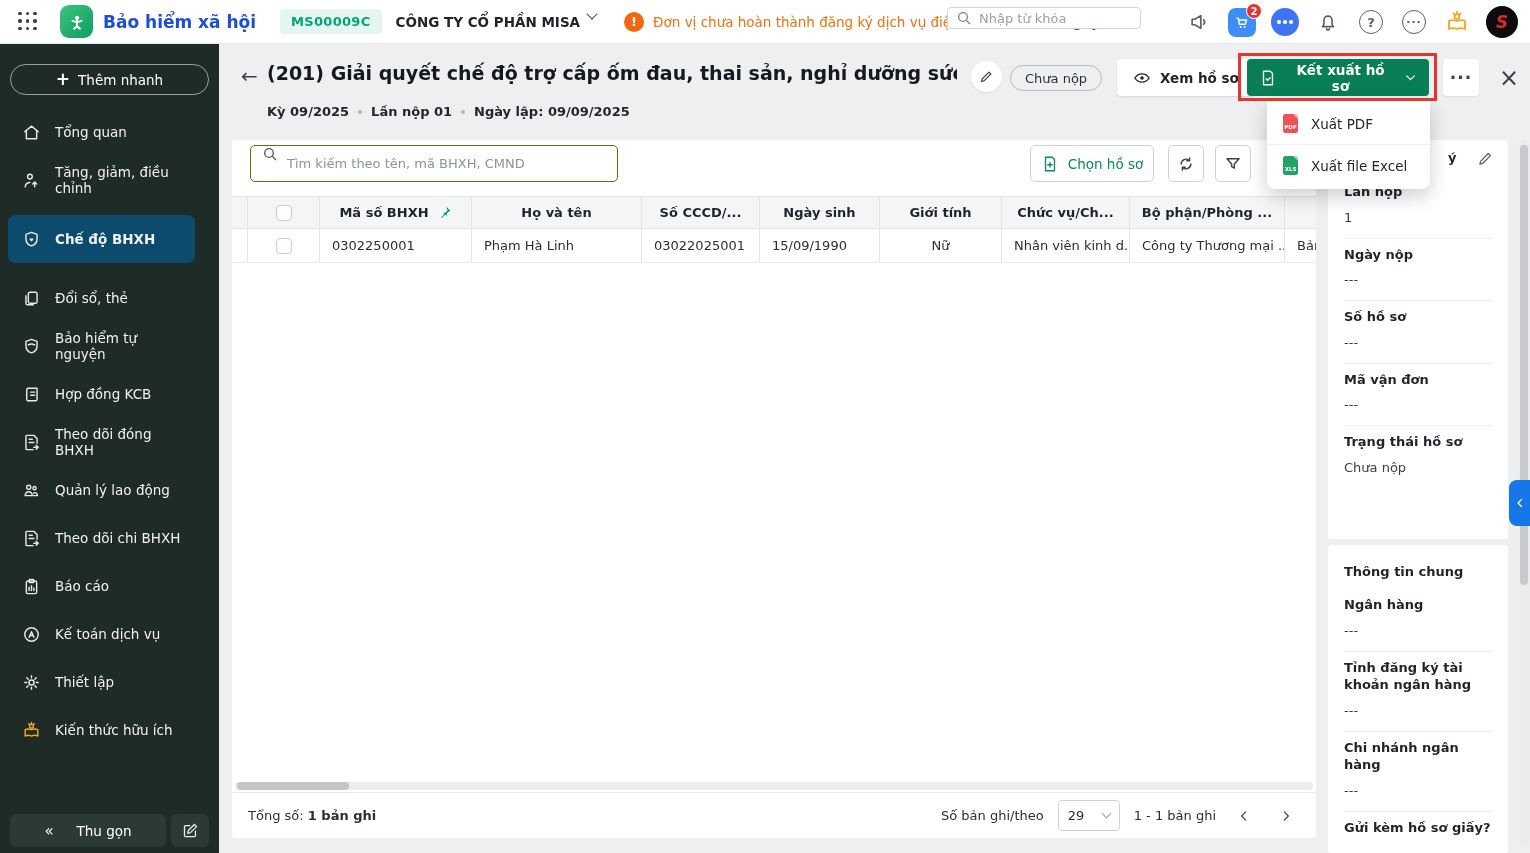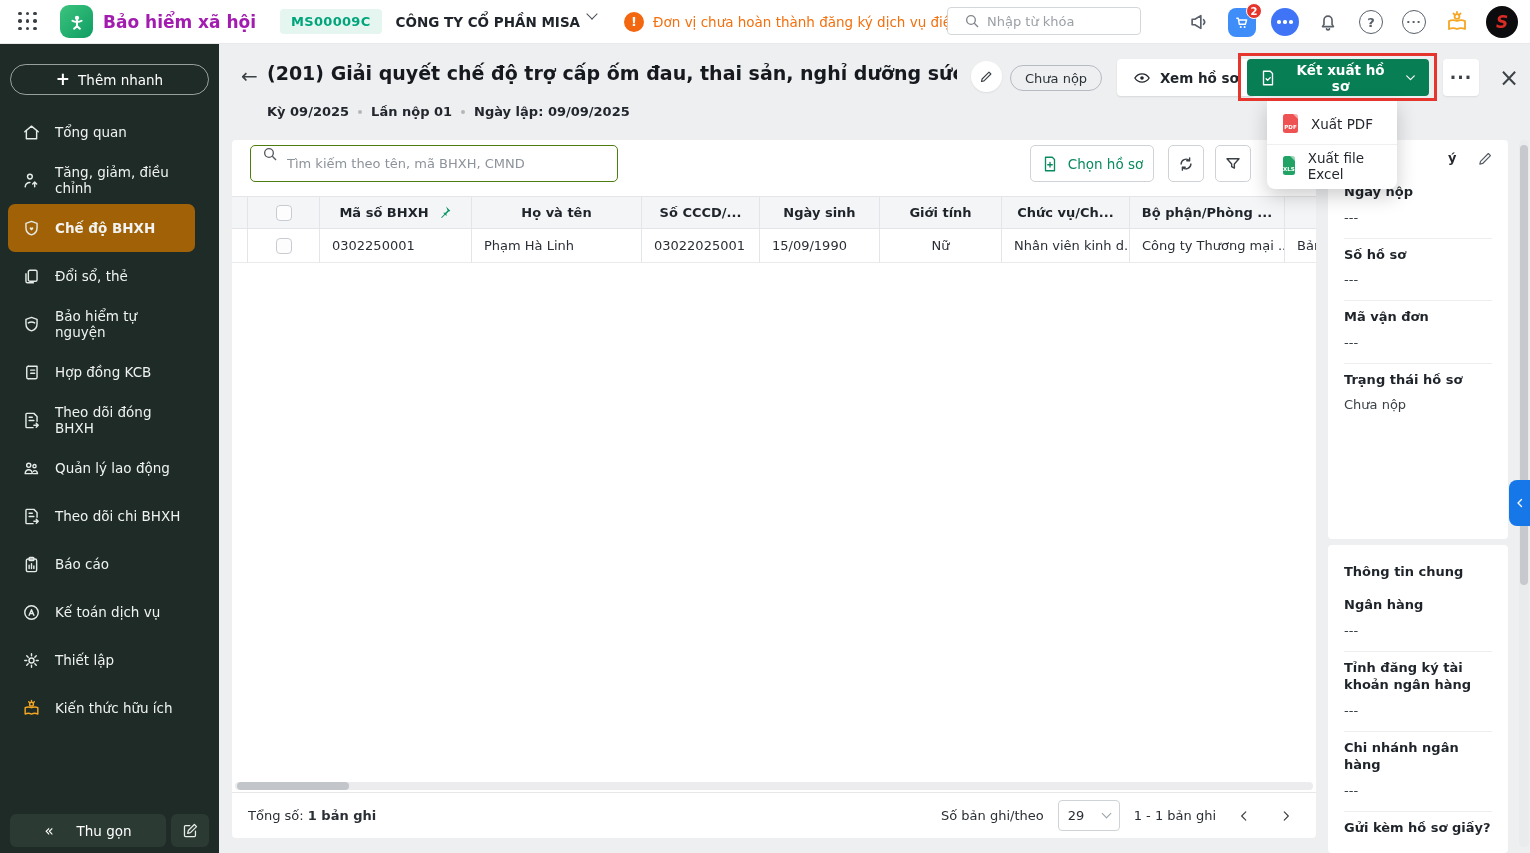--- a/index.html
+++ b/index.html
@@ -5,47 +5,47 @@
   * { margin:0; padding:0; box-sizing:border-box; }
   html,body { width:1530px; height:853px; overflow:hidden; }
   body { font-family:"DejaVu Sans","Liberation Sans",sans-serif; font-size:13px; color:#23272d; background:#edeff1; position:relative; }
   .icon { display:inline-block; vertical-align:middle; flex:none; }
 
   
   .topbar { position:absolute; top:0; left:0; right:0; height:44px; background:#fff; border-bottom:1px solid #e7e9eb; display:flex; align-items:center; z-index:50; }
   .grid-dots { width:20px; height:20px; margin-left:18px; display:grid; grid-template-columns:repeat(3,1fr); gap:3px; cursor:pointer; }
   .grid-dots i { width:3.5px; height:3.5px; border-radius:50%; background:#3a3f45; }
   .app-logo { width:33px; height:33px; border-radius:9px; background:linear-gradient(135deg,#3cc47e,#0f9d63); margin-left:22px; display:flex; align-items:center; justify-content:center; }
-  .app-title { font-size:17px; font-weight:bold; color:#a21caf; margin-left:10px; }
+  .app-title { font-size:17px; font-weight:bold; color:#1d4ed8; margin-left:10px; }
   .org-badge { margin-left:24px; background:#e4f6ef; color:#00a57c; font-weight:bold; font-size:13px; padding:5px 11px; border-radius:4px; letter-spacing:.3px; }
   .company { display:flex; gap:8px; margin-left:14px; font-weight:bold; font-size:13.5px; color:#20252b; cursor:pointer; }
   .chev-down { width:8px; height:8px; border-right:1.8px solid #4a5058; border-bottom:1.8px solid #4a5058; transform:rotate(45deg); margin-top:-4px; }
   .warn-wrap { display:flex; align-items:center; gap:9px; margin-left:28px; }
   .warn-ico { width:20px; height:20px; border-radius:50%; background:#f2670f; color:#fff; font-weight:bold; font-size:13px; display:flex; align-items:center; justify-content:center; }
   .warn-text { color:#f2700e; font-size:13.5px; }
   .warn-link { color:#0b7a48; font-weight:bold; font-size:13.5px; text-decoration:underline; cursor:pointer; margin-left:2px; }
-  .top-search { position:absolute; left:947px; top:7px; width:194px; height:28px; border:1px solid #d4d7da; border-radius:4px; background:#fff; display:flex; align-items:center; padding:0 16px; gap:7px; }
+  .top-search { position:absolute; left:947px; top:7px; width:194px; height:22px; border:1px solid #d4d7da; border-radius:4px; background:#fff; display:flex; align-items:center; padding:0 8px; gap:7px; }
   .top-search input { border:none; outline:none; width:140px; font-size:13px; font-family:inherit; color:#23272d; background:transparent; }
   .top-search input::placeholder { color:#9aa0a6; }
   .top-icons { position:absolute; right:12px; top:0; height:44px; display:flex; align-items:center; gap:15px; }
   .tico { width:28px; height:28px; display:flex; align-items:center; justify-content:center; cursor:pointer; position:relative; }
   .cart-btn { width:29px; height:29px; border-radius:8px; background:#3f8df8; }
   .cart-badge { position:absolute; top:-5px; right:-6px; min-width:16px; height:16px; border-radius:8px; background:#e5352c; border:1.5px solid #fff; color:#fff; font-size:10px; font-weight:bold; display:flex; align-items:center; justify-content:center; padding:0 3px; }
   .chat-btn { width:28px; height:28px; border-radius:50%; background:#3f74f6; display:flex; align-items:center; justify-content:center; gap:2.5px; }
   .chat-btn i { width:3.5px; height:3.5px; border-radius:50%; background:#fff; }
   .circle-glyph { width:24px; height:24px; border:1.8px solid #596069; border-radius:50%; color:#596069; font-weight:bold; font-size:13px; display:flex; align-items:center; justify-content:center; }
   .avatar { width:32px; height:32px; border-radius:50%; background:#0c0c0e; color:#d92c25; font-weight:bold; font-size:17px; font-style:italic; display:flex; align-items:center; justify-content:center; cursor:pointer; }
 
   
   .sidebar { position:absolute; top:44px; left:0; width:219px; bottom:0; background:#1e2b27; color:#eef1ef; }
   .quick-add { position:absolute; left:10px; right:10px; top:20px; height:31px; border:1px solid rgba(255,255,255,.55); border-radius:16px; display:flex; align-items:center; justify-content:center; gap:8px; font-size:13.5px; color:#fff; cursor:pointer; }
   .quick-add .plus { font-size:17px; font-weight:bold; margin-top:-2px; }
   .nav { position:absolute; top:64px; left:0; right:16px; }
   .nav-item { height:48px; display:flex; align-items:center; gap:14px; padding:0 12px 0 22px; cursor:pointer; font-size:13.5px; color:#f0f3f1; }
-  .nav-item.active { background:#a16207; border-radius:7px; margin:0 8px; padding-left:14px; font-weight:bold; }
+  .nav-item.active { background:#0c4a6e; border-radius:7px; margin:11px 8px; padding-left:14px; font-weight:bold; }
   .nav-item svg { color:#e6ebe8; }
   .nav-item.accent svg { color:#f5a623; }
   .side-footer { position:absolute; left:10px; right:10px; bottom:6px; height:33px; display:flex; gap:5px; }
   .collapse-btn { flex:1; background:#2c3a34; border-radius:6px; display:flex; align-items:center; justify-content:center; gap:24px; color:#fff; font-size:13.5px; cursor:pointer; }
   .collapse-btn .dbl { font-size:15px; letter-spacing:-1px; }
   .edit-sq-btn { width:38px; background:#2c3a34; border-radius:6px; display:flex; align-items:center; justify-content:center; cursor:pointer; }
 
   
   .main { position:absolute; left:219px; top:44px; right:0; bottom:0; background:#edeff1; }
   .back-arrow { position:absolute; left:22px; top:20px; font-size:20px; color:#3c4146; cursor:pointer; }
@@ -55,21 +55,21 @@
   .view-btn { position:absolute; left:898px; top:15px; height:37px; background:#fff; border-radius:4px; box-shadow:0 1px 2px rgba(0,0,0,.1); display:flex; align-items:center; gap:9px; padding:0 16px; font-size:13.5px; font-weight:bold; color:#21262c; cursor:pointer; }
   .annotation-box { position:absolute; left:1019px; top:9px; width:199px; height:48px; border:3px solid #e5352c; z-index:70; pointer-events:none; }
   .export-btn { position:absolute; left:1028px; top:15px; width:182px; height:37px; background:#087e55; border-radius:4px; color:#fff; display:flex; align-items:center; gap:10px; padding:0 12px; font-size:13.5px; font-weight:bold; cursor:pointer; }
   .export-btn .lbl { flex:1; text-align:center; }
   .more-btn { position:absolute; left:1224px; top:15px; width:36px; height:37px; background:#fff; border-radius:4px; box-shadow:0 1px 2px rgba(0,0,0,.08); display:flex; align-items:center; justify-content:center; font-size:17px; font-weight:bold; color:#3c4146; letter-spacing:1px; cursor:pointer; }
   .close-btn { position:absolute; left:1272px; top:15px; width:36px; height:37px; display:flex; align-items:center; justify-content:center; font-size:24px; color:#3c4146; cursor:pointer; }
   .meta-row { position:absolute; left:48px; top:60px; display:flex; align-items:center; gap:9px; font-size:13px; font-weight:600; color:#23272d; }
   .meta-dot { width:4px; height:4px; border-radius:50%; background:#b3b7bb; }
 
   
-  .dropdown { position:absolute; left:1048px; top:56px; width:130px; background:#fff; border-radius:0 0 8px 8px; box-shadow:0 7px 20px rgba(0,0,0,.2); padding:5px 0; z-index:65; }
+  .dropdown { position:absolute; left:1048px; top:56px; width:163px; background:#fff; border-radius:0 0 8px 8px; box-shadow:0 7px 20px rgba(0,0,0,.2); padding:5px 0; z-index:65; }
   .dd-item { height:37px; display:flex; align-items:center; gap:13px; padding:0 16px; font-size:13.5px; color:#23272d; cursor:pointer; }
   .dd-div { height:1px; background:#edeff1; margin:2px 0; }
   .file-ico { width:15px; height:19px; border-radius:2.5px; color:#fff; font-size:5.5px; font-weight:bold; display:flex; align-items:flex-end; justify-content:center; padding-bottom:3px; position:relative; }
   .file-ico::after { content:""; position:absolute; top:0; right:0; border-style:solid; border-width:0 5px 5px 0; border-color:transparent rgba(255,255,255,.55) transparent transparent; }
   .file-pdf { background:#ee5253; }
   .file-xls { background:#21a366; }
 
   
   .content-card { position:absolute; left:13px; top:96px; width:1084px; bottom:15px; background:#fff; border-radius:4px; overflow:hidden; }
   .tb-search { position:absolute; left:18px; top:5px; width:368px; height:37px; border:1px solid #4d7c0f; border-radius:5px; display:flex; gap:9px; padding:0 11px; }
@@ -483,20 +483,24 @@
   </div>
 
   <div class="panel-card panel-1">
     <div class="p-top">
       <span class="p-frag">ý</span>
       <svg class="p-pencil icon" width="17" height="17" viewBox="0 0 24 24" fill="none" stroke="currentColor" stroke-width="1.7" stroke-linejoin="round">
           <path d="M4 20l1-4L16 5l3 3L8 19l-4 1z"></path>
         </svg>
     </div>
     <div class="field">
+      <div class="f-label">Lần nộp</div>
+      <div class="f-value">1</div>
+    </div>
+    <div class="field">
       <div class="f-label">Ngày nộp</div>
       <div class="f-value">---</div>
     </div>
     <div class="field">
       <div class="f-label">Số hồ sơ</div>
       <div class="f-value">---</div>
     </div>
     <div class="field">
       <div class="f-label">Mã vận đơn</div>
       <div class="f-value">---</div>

